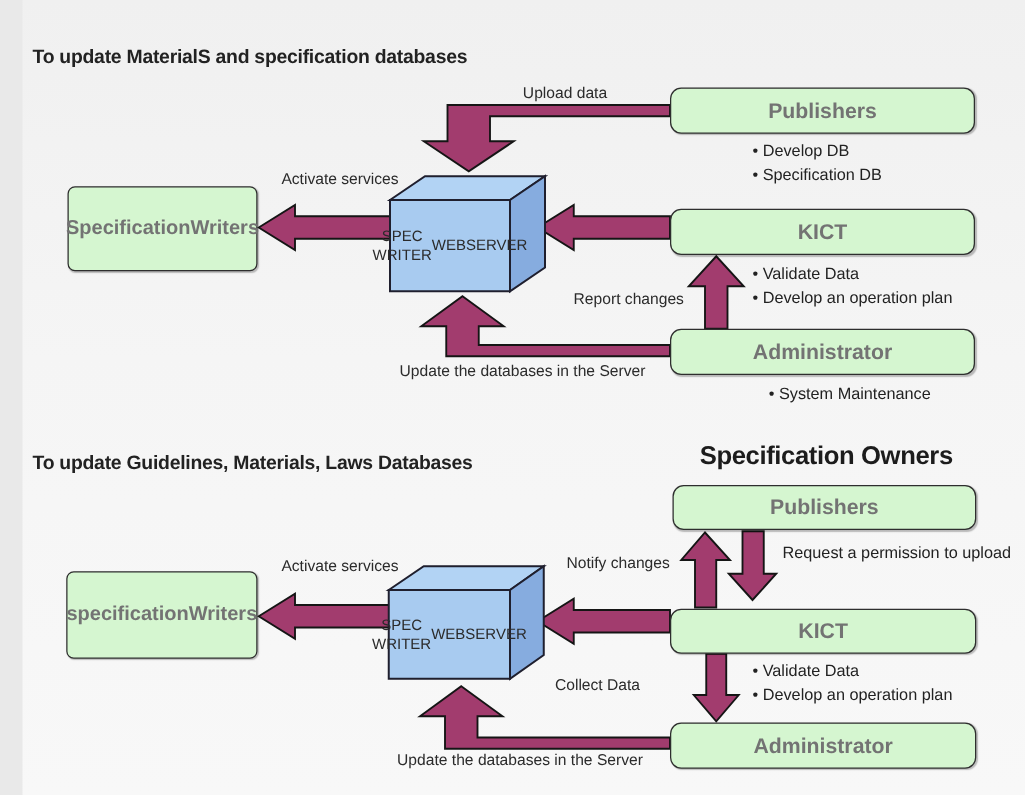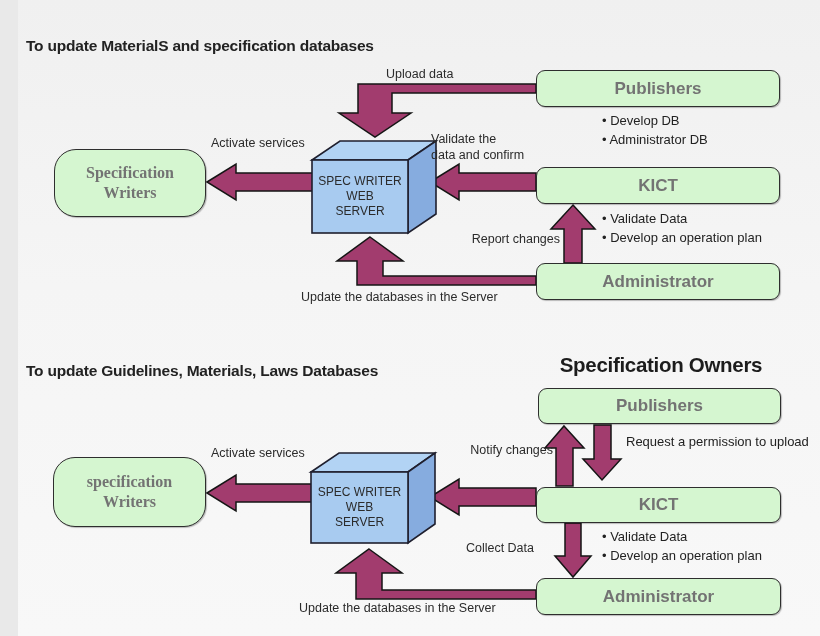--- a/index.html
+++ b/index.html
@@ -27,31 +27,31 @@
   .gbox{
     background:#d5f6d0;
     border:1.6px solid #2e2e2e;
     border-radius:9px;
     box-sizing:border-box;
     display:flex;align-items:center;justify-content:center;
     font-weight:bold;color:#737373;font-size:17px;
     box-shadow:1px 1px 1px rgba(0,0,0,0.25);
   }
   .gbox.twoline{
-    flex-direction:column;border-radius:22px;font-size:16px;line-height:20px;font-family:Liberation Serif, serif;
+    border-radius:6px;font-size:16px;line-height:20px;
   }
   .cube-text{
-    display:flex;flex-direction:column;align-items:center;justify-content:center;
+    display:flex;flex-direction:row;align-items:center;justify-content:center;
     font-size:12px;line-height:15px;color:#2b2b2b;text-align:center;
   }
   .lbl{
     font-size:12.5px;color:#2b2b2b;white-space:nowrap;line-height:16px;
   }
-  .lbl.center{}
-  .lbl.right{text-align:right;}
+  .lbl.center{text-align:center;}
+  .lbl.right{text-align:center;}
   .bullets{
     font-size:13px;color:#222;line-height:19px;white-space:nowrap;
   }
 </style>
 </head>
 <body>
 
 <div id="stage">
 
   <svg id="arrow-layer" viewBox="0 0 820 636" xmlns="http://www.w3.org/2000/svg">
@@ -84,52 +84,51 @@
     </g>
   </svg>
 
   <div class="abs section-title" style="left:8px;top:37px;">To update MaterialS and specification databases</div>
 
   <div class="abs gbox" style="left:518px;top:70px;width:244px;height:37px;">
     <span>Publishers</span>
   </div>
   <div class="abs bullets" style="left:584px;top:111px;">
     <div>• Develop DB</div>
-    <div>• Administrator DB</div>
+    <div>• Specification DB</div>
   </div>
 
   <div class="abs gbox" style="left:518px;top:167px;width:244px;height:37px;">
     <span>KICT</span>
   </div>
   <div class="abs bullets" style="left:584px;top:209px;">
     <div>• Validate Data</div>
     <div>• Develop an operation plan</div>
   </div>
 
   <div class="abs gbox" style="left:518px;top:263px;width:244px;height:37px;">
     <span>Administrator</span>
+  </div>
+  <div class="abs bullets" style="left:597px;top:305px;">
+    <div>• System Maintenance</div>
   </div>
 
   <div class="abs gbox twoline" style="left:36px;top:149px;width:152px;height:68px;">
     <div>Specification</div>
     <div>Writers</div>
   </div>
 
   <div class="abs cube-text" style="left:294px;top:160px;width:96px;height:73px;">
     <div>SPEC WRITER</div>
     <div>WEB</div>
     <div>SERVER</div>
   </div>
 
   <div class="abs lbl center" style="left:368px;top:66px;width:132px;">Upload data</div>
   <div class="abs lbl center" style="left:193px;top:135px;width:122px;">Activate services</div>
-  <div class="abs lbl center" style="left:413px;top:131px;width:116px;">
-    <div>Validate the</div>
-    <div>data and confirm</div>
-  </div>
   <div class="abs lbl right" style="left:428px;top:231px;width:114px;">Report changes</div>
   <div class="abs lbl center" style="left:283px;top:289px;width:234px;">Update the databases in the Server</div>
 
   <div class="abs owners-heading" style="left:520px;top:353px;width:246px;">Specification Owners</div>
   <div class="abs section-title" style="left:8px;top:362px;">To update Guidelines, Materials, Laws Databases</div>
 
   <div class="abs gbox" style="left:520px;top:388px;width:243px;height:36px;">
     <span>Publishers</span>
   </div>
   <div class="abs bullets" style="left:596px;top:432px;">

